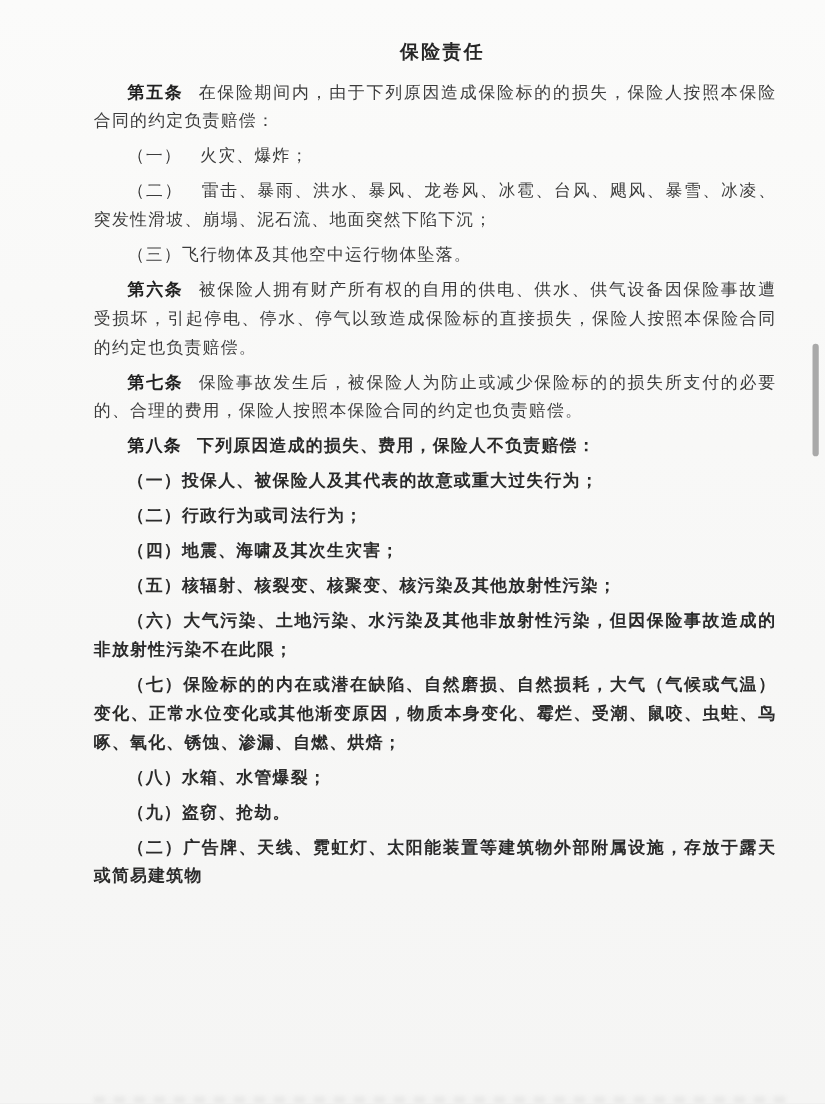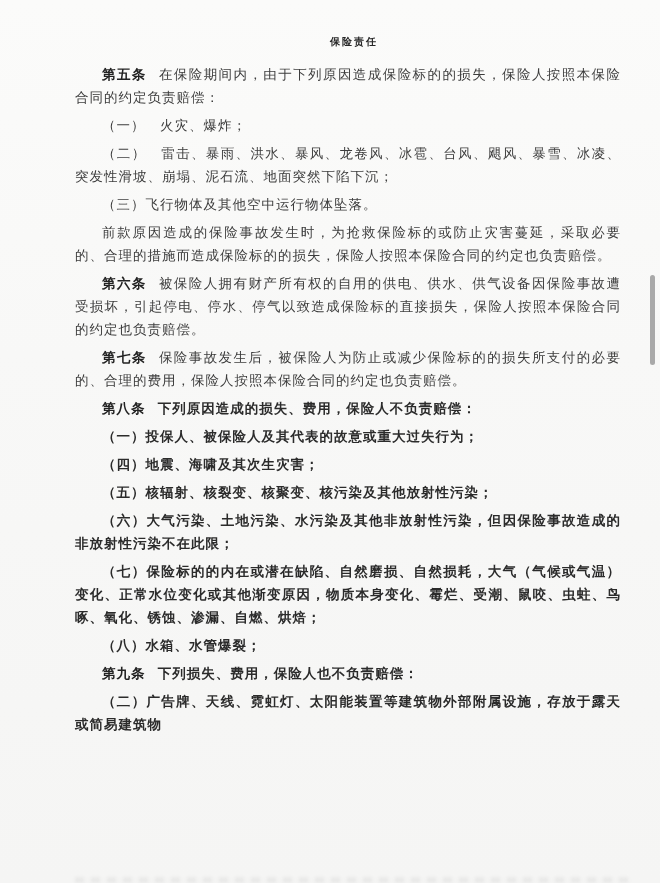--- a/index.html
+++ b/index.html
@@ -21,21 +21,21 @@
     left: 75px;
     top: 30px;
     width: 558px;
     color: #3c3c3c;
     font-size: 13.5px;
     line-height: 23px;
     letter-spacing: 1px;
     text-align: justify;
   }
   .section-heading {
-    font-size: 10px;
+    font-size: 15px;
     font-weight: bold;
     color: #262626;
     text-align: center;
     margin: 0 0 10px 0;
     letter-spacing: 2px;
   }
   .section-exclusions .section-heading {
     margin-top: 26px;
   }
   .doc p {
@@ -83,39 +83,39 @@
 
     <section class="section-liability">
       <h2 class="section-heading">保险责任</h2>
 
       <p><b class="lead">第五条</b><span>在保险期间内，由于下列原因造成保险标的的损失，保险人按照本保险合同的约定负责赔偿：</span></p>
 
       <p>（一）　火灾、爆炸；</p>
       <p>（二）　雷击、暴雨、洪水、暴风、龙卷风、冰雹、台风、飓风、暴雪、冰凌、突发性滑坡、崩塌、泥石流、地面突然下陷下沉；</p>
       <p>（三）飞行物体及其他空中运行物体坠落。</p>
 
-      <p>前款原因造成的保险事故发生时，为抢救保险标的或防止灾害蔓延，采取必要的、合理的措施而造成保险标的的损失，保险人按照本保险合同的约定也负责赔偿。</p>
 
       <p><b class="lead">第六条</b><span>被保险人拥有财产所有权的自用的供电、供水、供气设备因保险事故遭受损坏，引起停电、停水、停气以致造成保险标的直接损失，保险人按照本保险合同的约定也负责赔偿。</span></p>
 
       <p><b class="lead">第七条</b><span>保险事故发生后，被保险人为防止或减少保险标的的损失所支付的必要的、合理的费用，保险人按照本保险合同的约定也负责赔偿。</span></p>
     </section>
 
     <section class="section-exclusions">
 
       <p><b class="lead">第八条</b><span>下列原因造成的损失、费用，保险人不负责赔偿：</span></p>
 
       <p>（一）投保人、被保险人及其代表的故意或重大过失行为；</p>
+      <p>（二）行政行为或司法行为；</p>
       <p>（四）地震、海啸及其次生灾害；</p>
       <p>（五）核辐射、核裂变、核聚变、核污染及其他放射性污染；</p>
       <p>（六）大气污染、土地污染、水污染及其他非放射性污染，但因保险事故造成的非放射性污染不在此限；</p>
       <p>（七）保险标的的内在或潜在缺陷、自然磨损、自然损耗，大气（气候或气温）变化、正常水位变化或其他渐变原因，物质本身变化、霉烂、受潮、鼠咬、虫蛀、鸟啄、氧化、锈蚀、渗漏、自燃、烘焙；</p>
       <p>（八）水箱、水管爆裂；</p>
+      <p>（九）盗窃、抢劫。</p>
 
-      <p><b class="lead">第九条</b><span>下列损失、费用，保险人也不负责赔偿：</span></p>
 
       <p>（二）广告牌、天线、霓虹灯、太阳能装置等建筑物外部附属设施，存放于露天或简易建筑物</p>
     </section>
 
   </div>
 
   <div class="scrollbar-thumb"></div>
   <div class="cutoff-strip"></div>
 </div>
 

